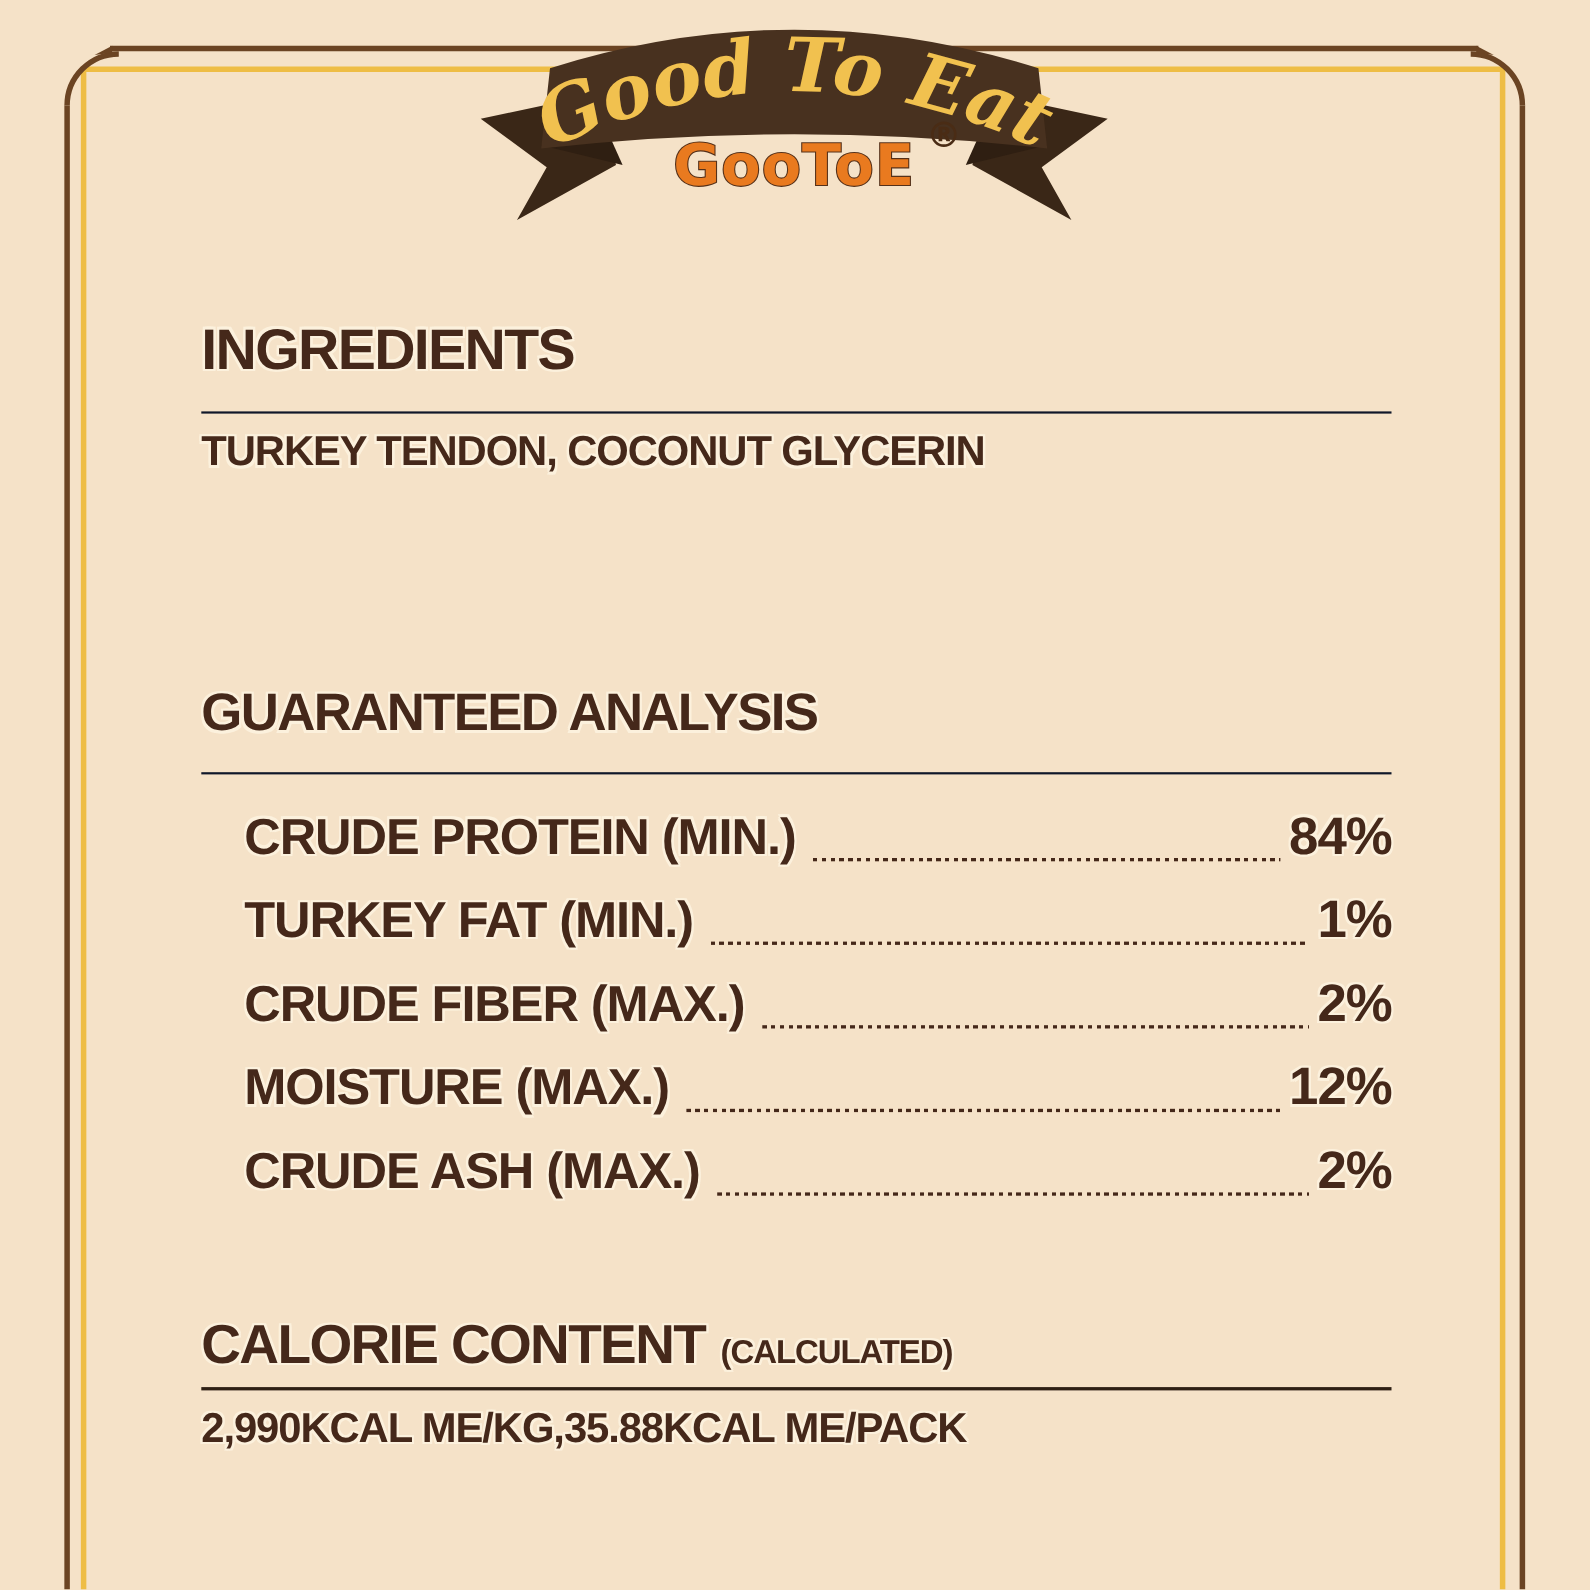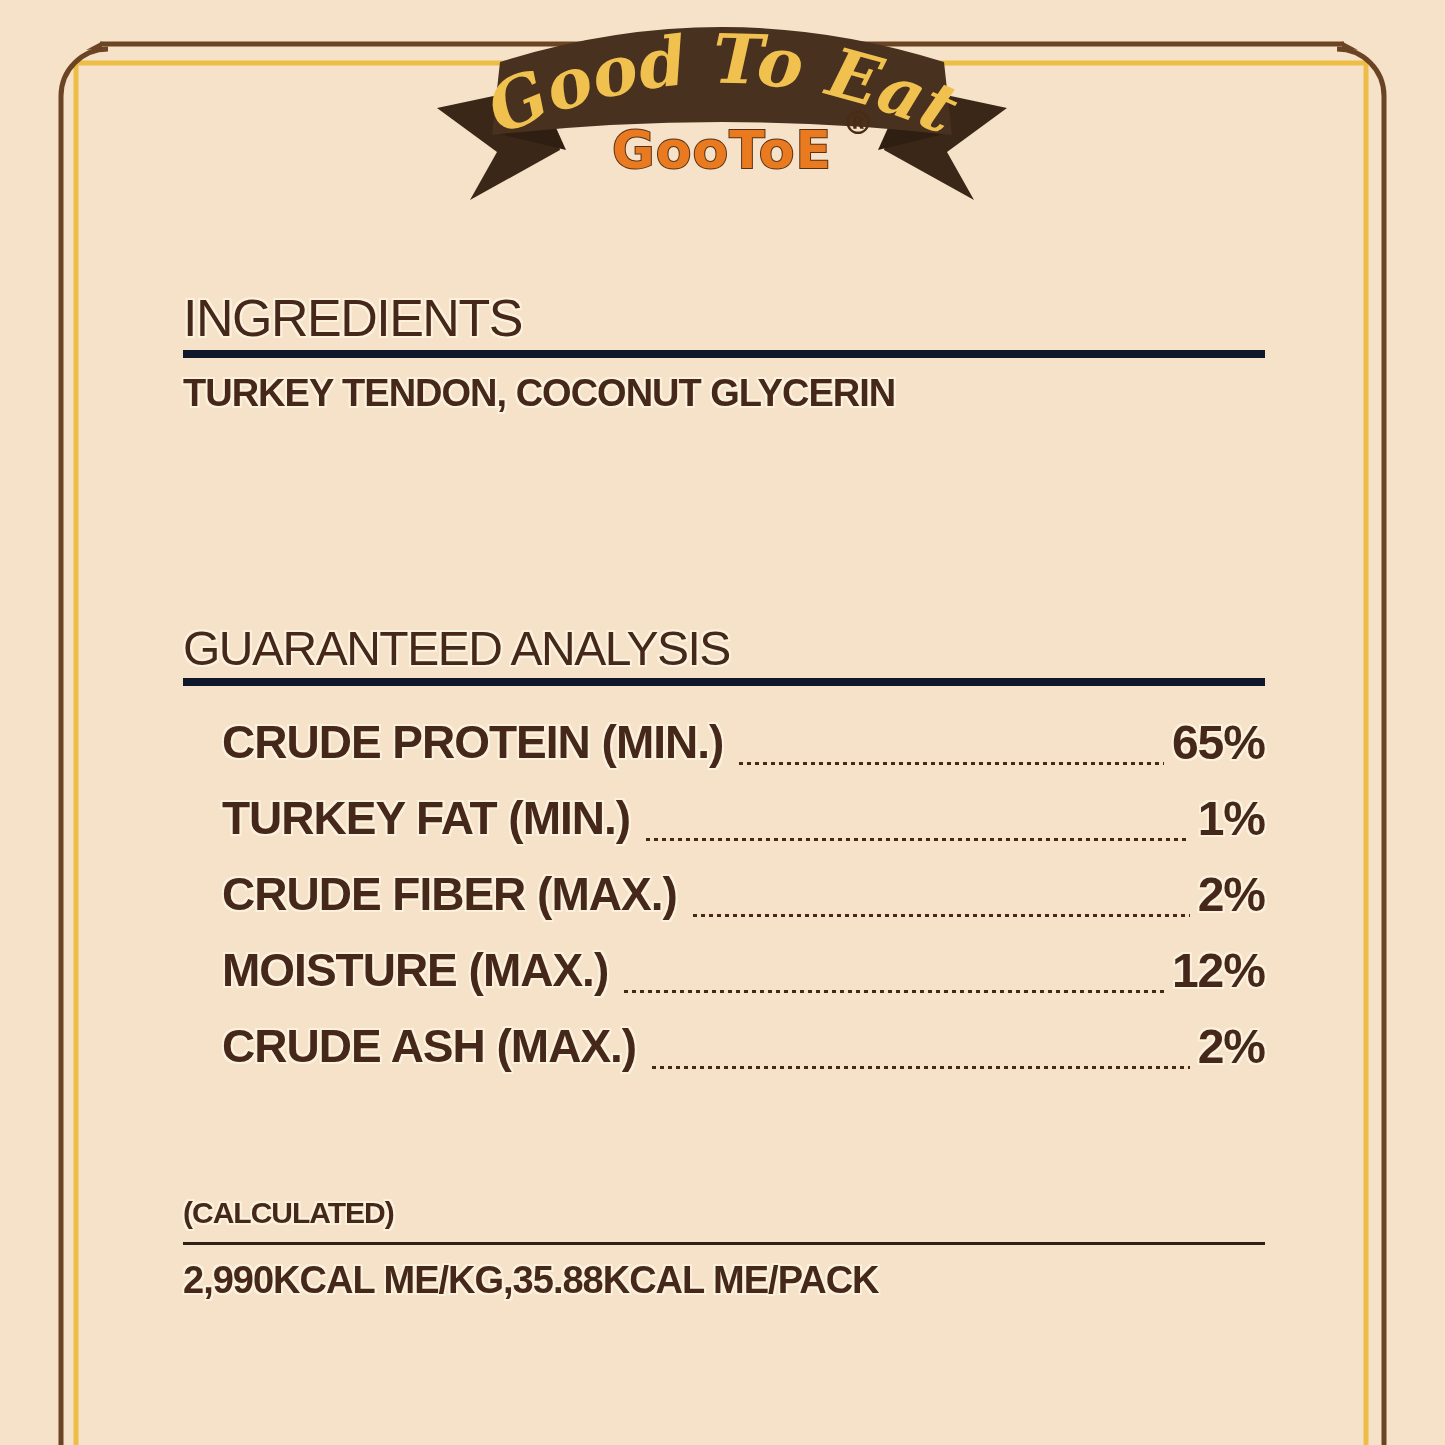--- a/index.html
+++ b/index.html
@@ -9,22 +9,22 @@
     font-family:"Liberation Sans","DejaVu Sans",sans-serif;
     color:#45281a;
   }
   #decor{position:absolute;left:0;top:0;width:1445px;height:1445px;}
   .section{position:absolute;left:183px;width:1082px;}
   .glow{
     text-shadow:2px 0 0 #fcf1dd,-2px 0 0 #fcf1dd,0 2px 0 #fcf1dd,0 -2px 0 #fcf1dd,
                 2px 2px 0 #fcf1dd,-2px -2px 0 #fcf1dd,2px -2px 0 #fcf1dd,-2px 2px 0 #fcf1dd;
   }
   .sec-title{
-    font-size:52px;font-weight:normal;letter-spacing:-1.5px;line-height:1.05;
-    border-bottom:8px solid #0f172a;padding-bottom:4px;
+    font-size:52px;font-weight:bold;letter-spacing:-1.5px;line-height:1.05;
+    border-bottom:2px solid #0f172a;padding-bottom:28px;
   }
   .title-row{display:flex;align-items:baseline;gap:14px;
     border-bottom:3px solid #2e2014;padding-bottom:12px;}
   .title-row .big{font-size:50px;font-weight:bold;letter-spacing:-1.5px;line-height:1.05;}
   .title-row .small{font-size:30px;font-weight:bold;letter-spacing:-1px;}
   .sec-body{margin-top:16px;font-size:38px;font-weight:bold;letter-spacing:-1px;line-height:1.05;}
   #guaranteed .sec-title{font-size:48px;}
   .ga-rows{margin-top:18px;margin-left:39px;}
   .ga-row{display:flex;align-items:center;height:76px;}
   .ga-label{font-size:46px;font-weight:bold;white-space:nowrap;letter-spacing:-1px;}
@@ -78,21 +78,21 @@
   <div class="sec-title glow">INGREDIENTS</div>
   <div class="sec-body glow">TURKEY TENDON, COCONUT GLYCERIN</div>
 </div>
 
 <div class="section" id="guaranteed">
   <div class="sec-title glow">GUARANTEED ANALYSIS</div>
   <div class="ga-rows">
     <div class="ga-row">
       <span class="ga-label glow">CRUDE PROTEIN (MIN.)</span>
       <span class="ga-leader"></span>
-      <span class="ga-value glow">65%</span>
+      <span class="ga-value glow">84%</span>
     </div>
     <div class="ga-row">
       <span class="ga-label glow">TURKEY FAT (MIN.)</span>
       <span class="ga-leader"></span>
       <span class="ga-value glow">1%</span>
     </div>
     <div class="ga-row">
       <span class="ga-label glow">CRUDE FIBER (MAX.)</span>
       <span class="ga-leader"></span>
       <span class="ga-value glow">2%</span>
@@ -105,16 +105,17 @@
     <div class="ga-row">
       <span class="ga-label glow">CRUDE ASH (MAX.)</span>
       <span class="ga-leader"></span>
       <span class="ga-value glow">2%</span>
     </div>
   </div>
 </div>
 
 <div class="section" id="calorie">
   <div class="title-row">
+    <span class="big glow">CALORIE CONTENT</span>
     <span class="small glow">(CALCULATED)</span>
   </div>
   <div class="sec-body glow">2,990KCAL ME/KG,35.88KCAL ME/PACK</div>
 </div>
 
 </body></html>

